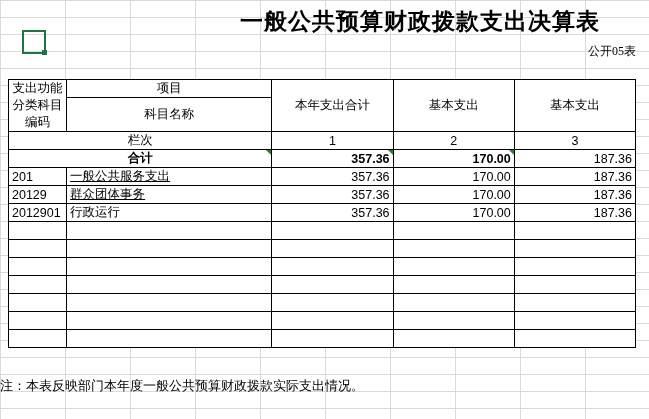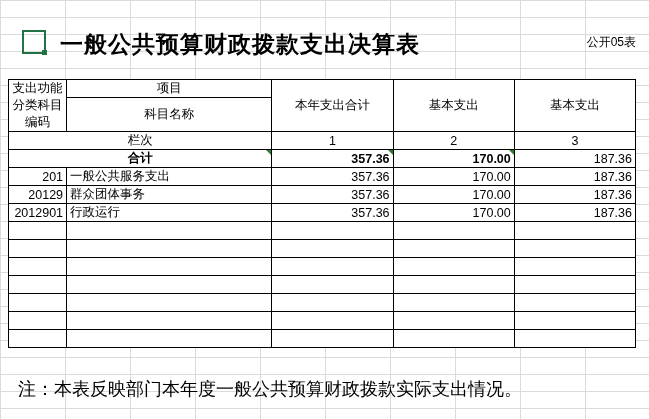--- a/index.html
+++ b/index.html
@@ -30,28 +30,27 @@
     position: absolute;
     left: 0; top: 0;
     width: 649px; height: 419px;
   }
   
   .title {
     position: absolute;
     left: 60px;
     top: 6px;
     width: 540px;
-    text-align: left;
+    text-align: right;
     font-family: "Liberation Serif", serif;
     font-size: 23px;
     font-weight: bold;
     letter-spacing: 1px;
     color: #000;
     white-space: nowrap;
-    margin-top: 23px;
   }
   
   .sel-box {
     position: absolute;
     left: 22px;
     top: 30px;
     width: 24px;
     height: 24px;
     border: 2px solid #217346;
     background: transparent;
@@ -61,23 +60,23 @@
     position: absolute;
     right: -3px;
     bottom: -3px;
     width: 5px;
     height: 5px;
     background: #217346;
   }
   .public-tag {
     position: absolute;
     right: 13px;
-    top: 34px;
+    top: 43px;
     font-size: 12px;
-    font-family: Liberation Sans, sans-serif;
+    font-family: Liberation Serif, serif;
   }
   .dept-line {
     position: absolute;
     left: 10px;
     top: 61px;
     font-size: 12.5px;
   }
   .unit-line {
     position: absolute;
     right: 13px;
@@ -109,46 +108,46 @@
   td.num {
     text-align: right;
     padding-right: 6px;
     font-size: 12.5px;
   }
   td.txt {
     text-align: left;
     font-size: 12.5px;
   }
   td.code {
-    text-align: right;
+    text-align: left;
     font-size: 12.5px;
     padding-left: 3px;
   }
-  .indent1 { padding-left: 12px; }
+  .indent1 { padding-left: 12px; text-decoration: underline; }
   .indent2 { padding-left: 24px; }
   
   .mark {
     position: relative;
     font-weight: bold;
   }
   .mark::after {
     content: "";
     position: absolute;
     top: 0;
     right: 0;
     width: 0;
     height: 0;
     border-top: 5px solid #2e7d32;
     border-left: 5px solid transparent;
   }
   .note {
     position: absolute;
-    left: 18px;
+    left: 0;
     top: 377px;
-    font-size: 18px;
+    font-size: 13px;
   }
 </style>
 </head>
 <body>
 
 <div class="grid-bg"></div>
 
 <div class="sheet">
 
   <div class="title">一般公共预算财政拨款支出决算表</div>

